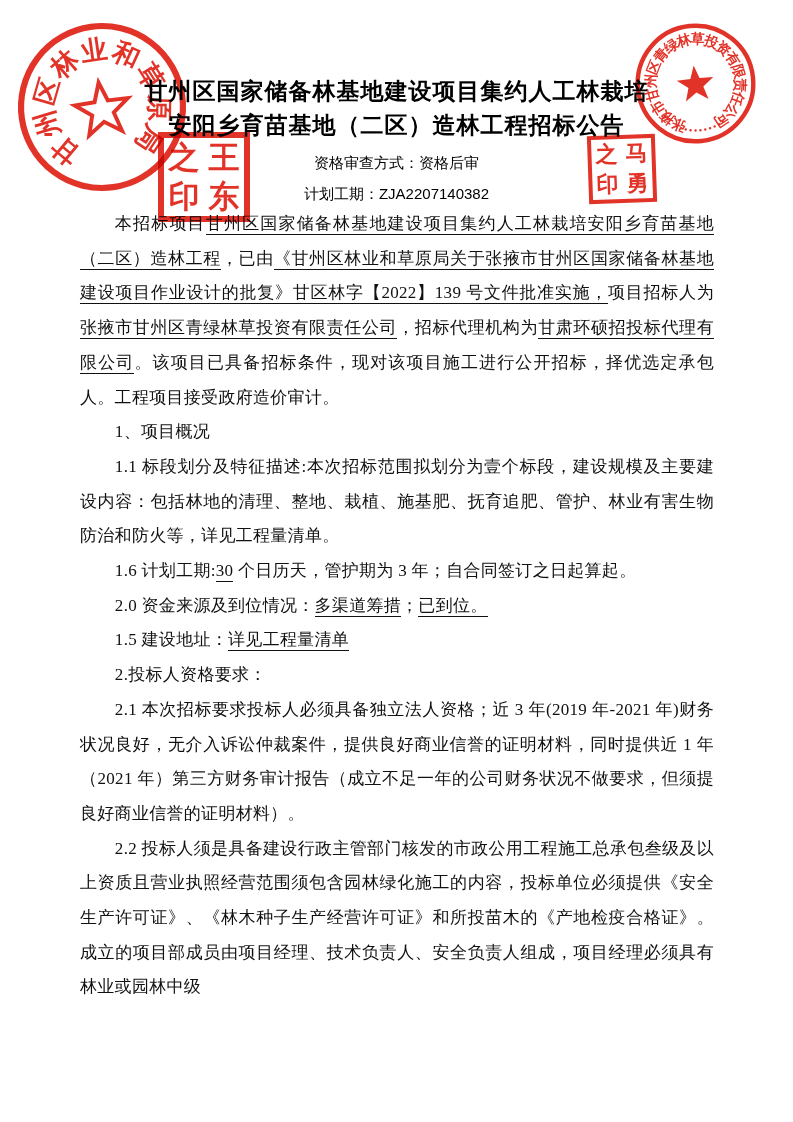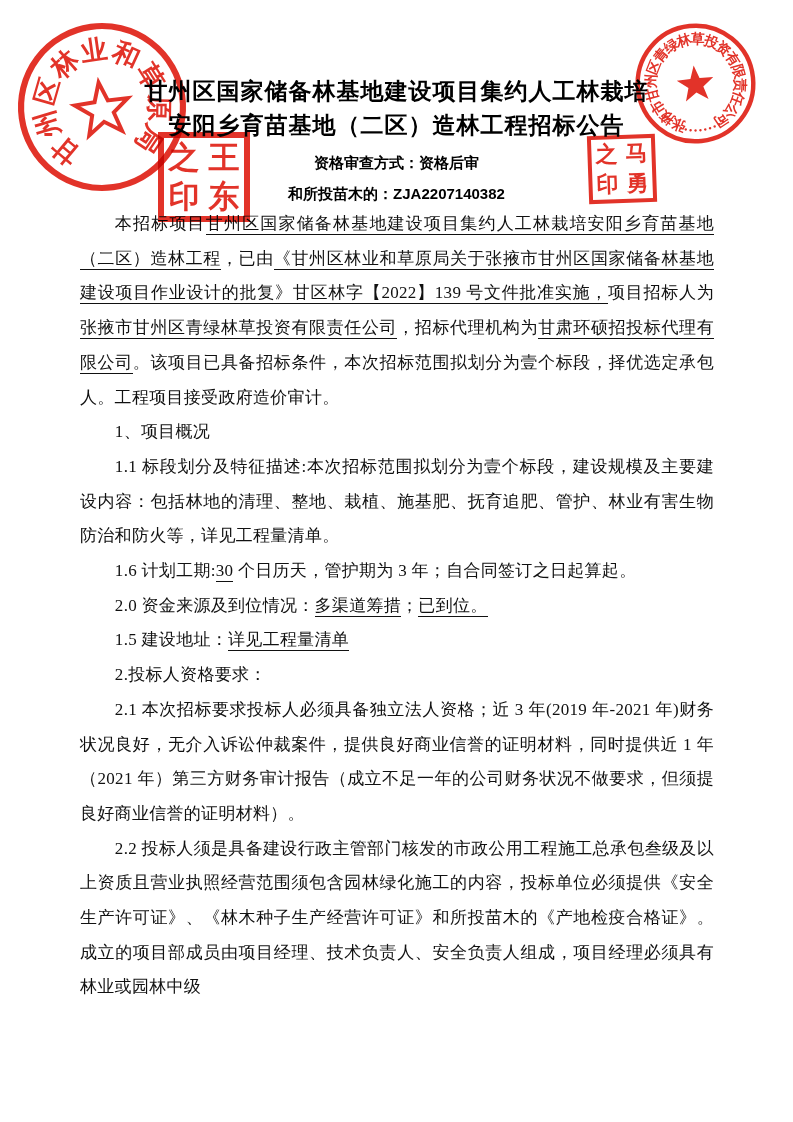--- a/index.html
+++ b/index.html
@@ -8,21 +8,21 @@
     position:relative; width:793px; height:1122px; background:#fff;
     font-family:"Liberation Serif", serif; color:var(--ink); overflow:hidden;
   }
   
   .header{position:absolute;left:0;right:0;top:74px;text-align:center;z-index:1;}
   .title{
     font-family:"Liberation Sans", sans-serif; font-weight:bold;
     font-size:23px; line-height:34px; letter-spacing:1px; color:#000;
   }
   .sub{
-    font-family:"Liberation Sans", sans-serif; font-weight:bold;
+    font-family:"Liberation Sans", sans-serif; font-weight:normal;
     font-size:15px; margin-top:12px; color:#000;
   }
   
   .body-text{
     position:absolute; left:80px; top:207px; width:634px; z-index:1;
     font-size:17px; line-height:34.7px; text-align:justify; letter-spacing:.3px;
   }
   .para{margin:0; text-indent:2.05em;}
   .para.bold{font-weight:normal;}
   .u{border-bottom:1px solid currentColor; padding-bottom:1px;margin-top:32px;}
@@ -51,25 +51,25 @@
 </style>
 </head>
 <body>
 
 <div class="page">
 
   <div class="header">
     <div class="title">甘州区国家储备林基地建设项目集约人工林栽培</div>
     <div class="title">安阳乡育苗基地（二区）造林工程招标公告</div>
     <div class="sub"><span>资格审查方式：</span><span>资格后审</span></div>
-    <div class="sub"><span>和所投苗木的：</span><span>ZJA2207140382</span></div>
+    <div class="sub"><span>计划工期：</span><span>ZJA2207140382</span></div>
   </div>
 
   <div class="body-text">
-      <p class="para"><span>本招标项目</span><span class="u">甘州区国家储备林基地建设项目集约人工林栽培安阳乡育苗基地（二区）造林工程</span><span>，已由</span><span class="u">《甘州区林业和草原局关于张掖市甘州区国家储备林基地建设项目作业设计的批复》甘区林字【2022】139 号文件批准实施，</span><span>项目招标人为</span><span class="u">张掖市甘州区青绿林草投资有限责任公司</span><span>，招标代理机构为</span><span class="u">甘肃环硕招投标代理有限公司</span><span>。该项目已具备招标条件，本次招标范围拟划分为壹个标段，择优选定承包人。工程项目接受政府造价审计。</span></p>
+      <p class="para"><span>本招标项目</span><span class="u">甘州区国家储备林基地建设项目集约人工林栽培安阳乡育苗基地（二区）造林工程</span><span>，已由</span><span class="u">《甘州区林业和草原局关于张掖市甘州区国家储备林基地建设项目作业设计的批复》甘区林字【2022】139 号文件批准实施，</span><span>项目招标人为</span><span class="u">张掖市甘州区青绿林草投资有限责任公司</span><span>，招标代理机构为</span><span class="u">甘肃环硕招投标代理有限公司</span><span>。该项目已具备招标条件，现对该项目施工进行公开招标，择优选定承包人。工程项目接受政府造价审计。</span></p>
       <p class="para bold"><span>1、项目概况</span></p>
       <p class="para"><span>1.1 标段划分及特征描述:本次招标范围拟划分为壹个标段，建设规模及主要建设内容：包括林地的清理、整地、栽植、施基肥、抚育追肥、管护、林业有害生物防治和防火等，详见工程量清单。</span></p>
       <p class="para"><span>1.6 计划工期:</span><span class="u">30</span><span> 个日历天，管护期为 3 年；自合同签订之日起算起。</span></p>
       <p class="para"><span>2.0 资金来源及到位情况：</span><span class="u">多渠道筹措</span><span>；</span><span class="u">已到位。 </span></p>
       <p class="para"><span>1.5 建设地址：</span><span class="u">详见工程量清单</span></p>
       <p class="para bold"><span>2.投标人资格要求：</span></p>
       <p class="para"><span>2.1 本次招标要求投标人必须具备独立法人资格；近 3 年(2019 年-2021 年)财务状况良好，无介入诉讼仲裁案件，提供良好商业信誉的证明材料，同时提供近 1 年（2021 年）第三方财务审计报告（成立不足一年的公司财务状况不做要求，但须提良好商业信誉的证明材料）。</span></p>
       <p class="para"><span>2.2 投标人须是具备建设行政主管部门核发的市政公用工程施工总承包叁级及以上资质且营业执照经营范围须包含园林绿化施工的内容，投标单位必须提供《安全生产许可证》、《林木种子生产经营许可证》和所投苗木的《产地检疫合格证》。成立的项目部成员由项目经理、技术负责人、安全负责人组成，项目经理必须具有林业或园林中级</span></p>
     </div>
 

